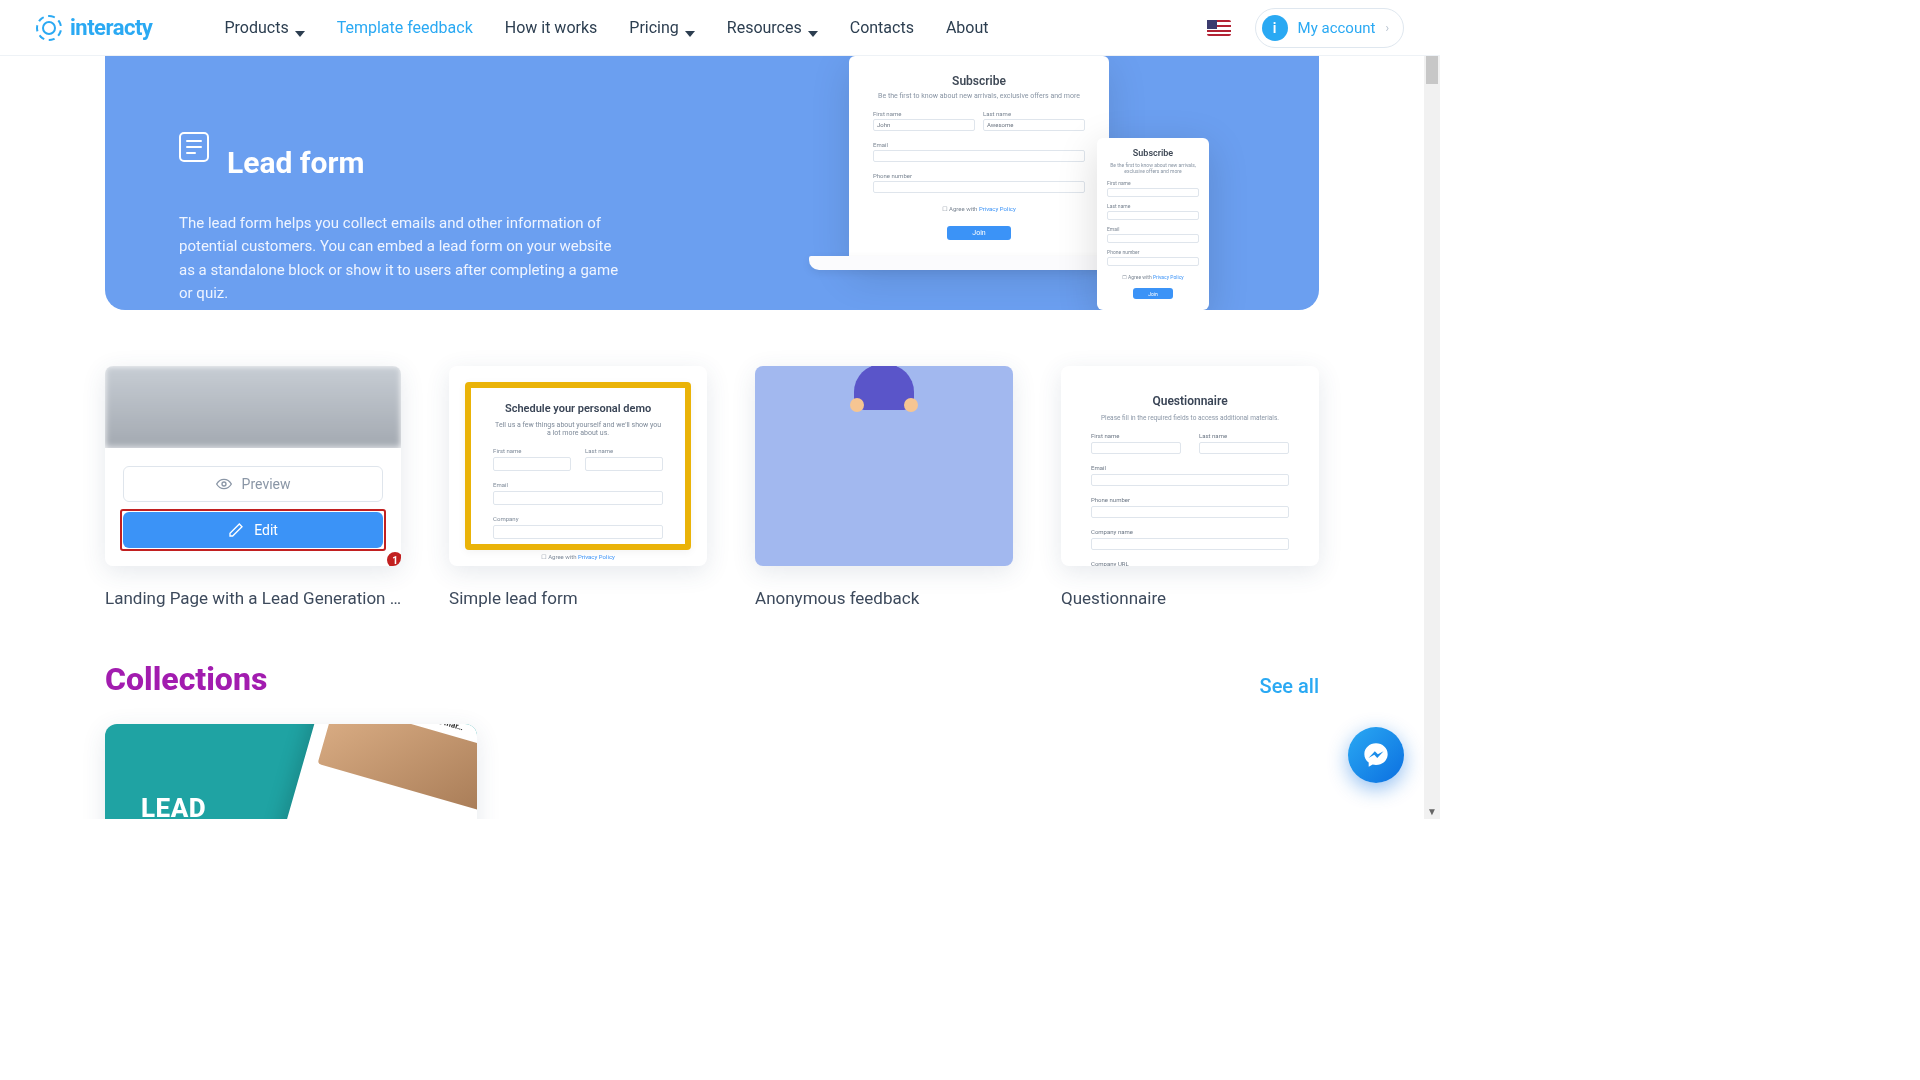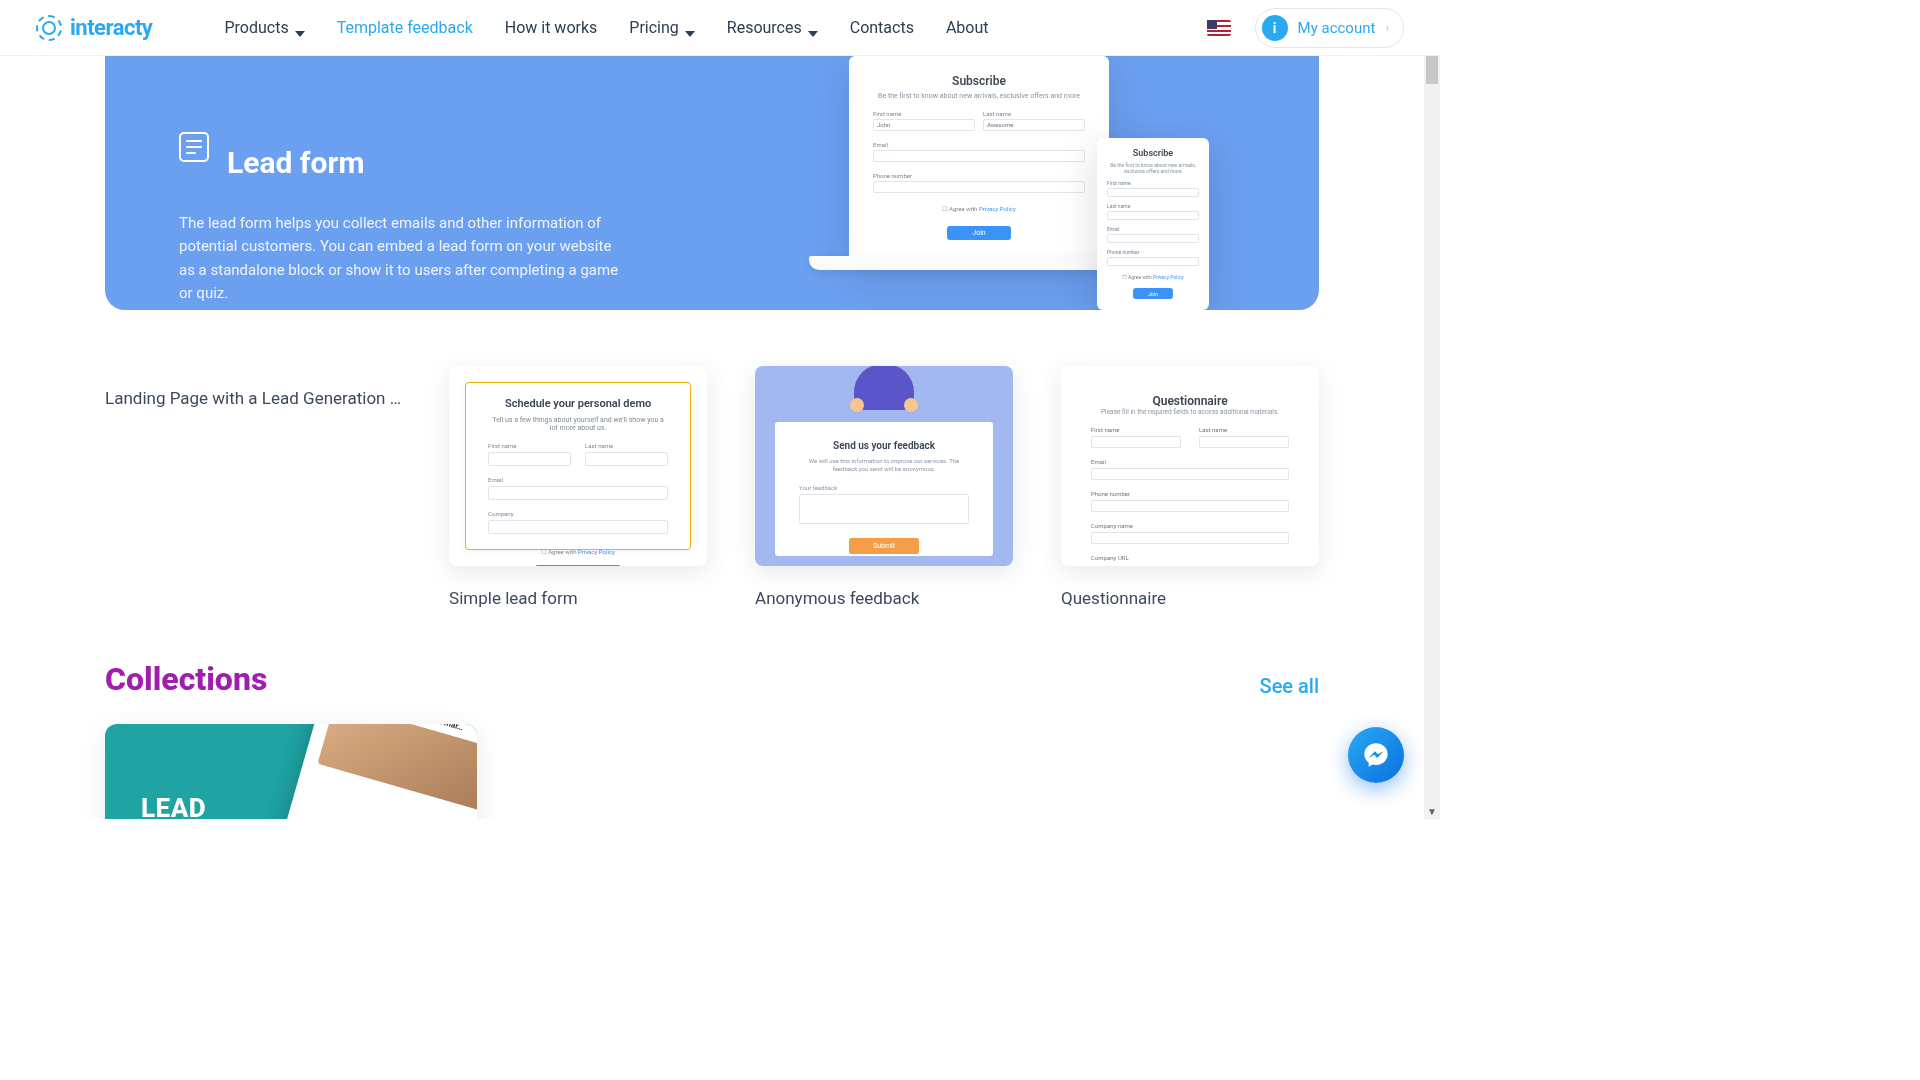--- a/index.html
+++ b/index.html
@@ -72,21 +72,21 @@
 .thumb.blurred-bg::before { content:""; position:absolute; inset:0; background: linear-gradient(#c7cdd4, #a4aab2 40%, #e9ebee 41%, #f1f2f4); filter: blur(3px); }
 .thumb .hover-panel { position:absolute; left:0; right:0; bottom:0; top:82px; background:#fff; display:flex; flex-direction:column; align-items:center; justify-content:center; gap:10px; padding:10px 18px; }
 .annot-box { position:absolute; border:2px solid #c22020; border-radius:3px; }
 .annot-badge { position:absolute; width:16px; height:16px; background:#c22020; color:#fff; border-radius:50%; font-size:10px; font-weight:700; display:flex; align-items:center; justify-content:center; }
 .btn { height:36px; border-radius:6px; display:flex; align-items:center; justify-content:center; gap:10px; font-size:14px; width:100%; cursor:pointer; }
 .btn.preview { background:#fff; border:1px solid #dfe5ec; color:#8a96a6; }
 .btn.edit { background:#3b93f7; color:#fff; }
 .icon-eye, .icon-pencil { width:16px; height:16px; }
 
 
-.c2-form { position:absolute; inset:16px; background:#fff; border:1px solid #eab308; border-radius:4px; box-shadow:0 2px 8px rgba(0,0,0,.05); padding:14px 22px; }
+.c2-form { position:absolute; inset:16px; background:#fff; border:6px solid #eab308; border-radius:4px; box-shadow:0 2px 8px rgba(0,0,0,.05); padding:14px 22px; }
 .c2-title{ text-align:center; font-size:11px; font-weight:600; color:#394455;}
 .c2-sub{ text-align:center; font-size:7px; color:#7e8a99; margin-top:6px;}
 .c2-row{ display:flex; gap:14px; margin-top:10px;}
 .c2-col{flex:1;}
 .c2-label{font-size:6px; color:#7e8a99;}
 .c2-input{height:14px; border:1px solid #dfe5ec; border-radius:2px; margin-top:3px;}
 .c2-check{text-align:center; font-size:6px; color:#7e8a99; margin-top:14px;}
 .c2-check a{color:#3b93f7;}
 .c2-btn{margin:10px auto 0; width:86px; height:16px; background:#3b93f7; border-radius:3px; color:#fff; font-size:7px; display:flex; align-items:center; justify-content:center;}
 
@@ -99,21 +99,21 @@
 .c3-panel{ position:absolute; left:20px; right:20px; top:56px; bottom:10px; background:#fff; border-radius:3px; padding:18px 24px;}
 .c3-title{text-align:center; font-size:10px; font-weight:600; color:#394455;}
 .c3-sub{text-align:center; font-size:6px; color:#8a96a6; margin-top:6px; line-height:1.4;}
 .c3-label{font-size:6px; color:#8a96a6; margin-top:10px;}
 .c3-area{height:30px; border:1px solid #dfe5ec; border-radius:2px; margin-top:3px;}
 .c3-btn{margin:14px auto 0; width:70px; height:16px; background:#f59e4a; border-radius:2px; color:#fff; font-size:7px; display:flex; align-items:center; justify-content:center;}
 
 
 .c4-wrap{position:absolute; inset:12px; background:#fff; padding:12px 18px;}
 .c4-title{text-align:center; font-size:12px; font-weight:600; color:#394455; margin-top:4px;}
-.c4-sub{text-align:center; font-size:6.5px; color:#8a96a6; }
+.c4-sub{text-align:center; font-size:6.5px; color:#8a96a6; margin-top:6px;}
 .c4-row{display:flex; gap:18px; margin-top:10px;}
 .c4-col{flex:1;}
 .c4-label{font-size:6px; color:#6d7886;}
 .c4-input{height:12px; border:1px solid #dfe5ec; border-radius:2px; margin-top:3px;}
 .c4-full{margin-top:10px;}
 
 
 .collections-head { display:flex; align-items:flex-end; justify-content:space-between; margin-top:52px; }
 .collections-title { font-size:32px; font-weight:800; color:#a21caf; }
 .see-all { color:#2aa9f3; font-size:20px; font-weight:500; cursor:pointer; }
@@ -254,20 +254,43 @@
             </div>
           </div>
         <div class="mock-check"><span>☐ </span><span>Agree with </span><a>Privacy Policy</a></div>
         <div class="mock-btn">Join</div>
       </div>
     </div>
 
     <div class="grid">
 
       <div class="card">
+        <div class="thumb blurred-bg">
+          <div class="annot-box" style="left:14px; right:14px; top:94px; bottom:6px;"></div>
+          <div class="annot-badge" style="left:6px; top:86px;">2</div>
+          <div class="hover-panel">
+            <div class="btn preview">
+              <svg class="icon-eye" viewBox="0 0 24 24" fill="none" stroke="#8a96a6" stroke-width="2">
+                  <path d="M1 12s4-7 11-7 11 7 11 7-4 7-11 7S1 12 1 12z"></path>
+                  <circle cx="12" cy="12" r="3"></circle>
+                </svg>
+              <span>Preview</span>
+            </div>
+            <div style="position:relative; width:100%;">
+              <div class="annot-box" style="left:-3px; right:-3px; top:-3px; bottom:-3px;"></div>
+              <div class="btn edit">
+                <svg class="icon-pencil" viewBox="0 0 24 24" fill="none" stroke="#fff" stroke-width="2">
+                    <path d="M17 3l4 4L7 21H3v-4L17 3z"></path>
+                  </svg>
+                <span>Edit</span>
+              </div>
+            </div>
+          </div>
+          <div class="annot-badge" style="right:-2px; bottom:-2px;">1</div>
+        </div>
         <div class="card-title">Landing Page with a Lead Generation …</div>
       </div>
 
       <div class="card">
         <div class="thumb">
           <div class="c2-form">
             <div class="c2-title">Schedule your personal demo</div>
             <div class="c2-sub">Tell us a few things about yourself and we'll show you a lot more about us.</div>
             <div class="c2-row">
               <div class="c2-col">
@@ -299,27 +322,20 @@
       </div>
 
       <div class="card">
         <div class="thumb c3">
           <div class="c3-figure">
             <div class="c3-body">
                 <span class="c3-hand l"></span>
                 <span class="c3-hand r"></span>
               </div>
           </div>
-          <div class="c3-panel">
-            <div class="c3-title">Send us your feedback</div>
-            <div class="c3-sub">We will use this information to improve our services. The feedback you send will be anonymous.</div>
-            <div class="c3-label">Your feedback</div>
-            <div class="c3-area"></div>
-            <div class="c3-btn">Submit</div>
-          </div>
         </div>
         <div class="card-title">Anonymous feedback</div>
       </div>
 
       <div class="card">
         <div class="thumb">
           <div class="c4-wrap">
             <div class="c4-title">Questionnaire</div>
             <div class="c4-sub">Please fill in the required fields to access additional materials.</div>
             <div class="c4-row">

